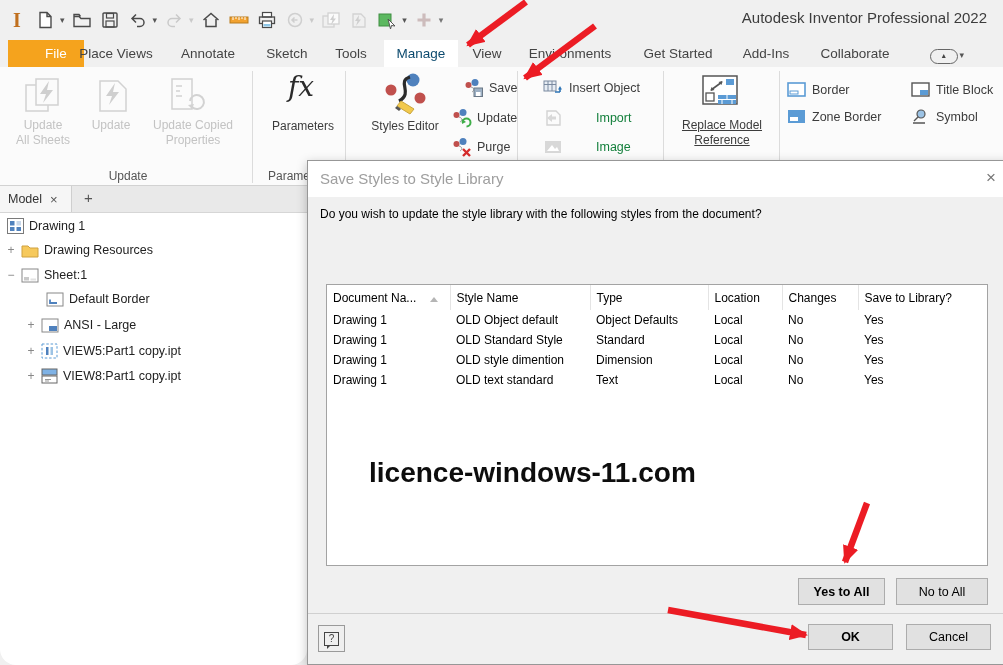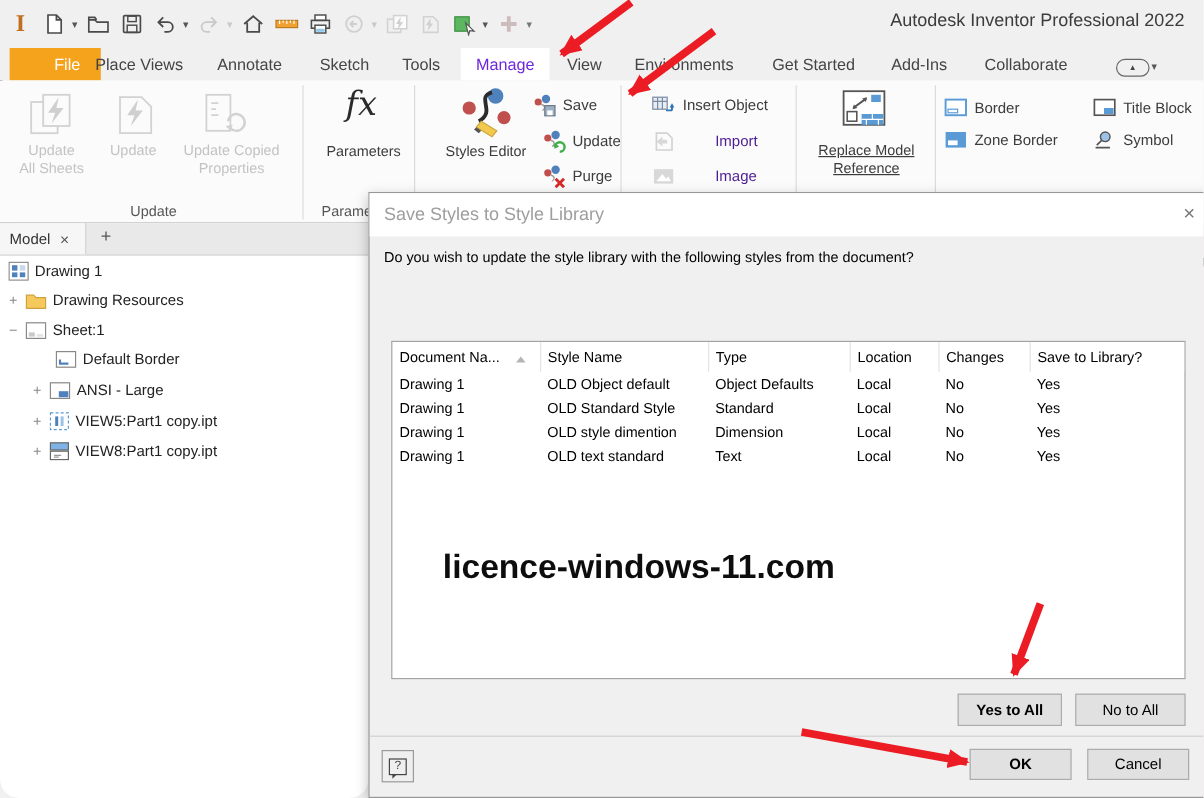--- a/index.html
+++ b/index.html
@@ -10,29 +10,29 @@
   
   .titlebar{left:0;top:0;width:1003px;height:40px;background:#f0f0f0;}
   .qat{left:6px;top:6px;height:28px;display:flex;align-items:center;gap:6px;}
   .qat .ic{display:inline-flex;align-items:center;justify-content:center;width:22px;height:24px;}
   .caret{font-size:9px;color:#555;margin-left:-2px;}
   .win-title{right:16px;top:9px;font-size:15px;color:#3c3c3c;}
   
   .tabbar{left:0;top:40px;width:1003px;height:27px;background:#f0f0f0;}
   .tab{position:absolute;top:0;height:27px;line-height:27px;text-align:center;font-size:13.5px;color:#444;}
   .tab.file{background:#f5a31d;color:#fff;padding-left:20px;}
-  .tab.active{background:#fff;color:#6d28d9;}
+  .tab.active{background:#fff;color:#0c4a6e;}
   
   .ribbon{left:0;top:67px;width:1003px;height:118px;background:#fbfbfb;border-bottom:1px solid #d2d2d2;}
   .gsep{position:absolute;top:4px;width:1px;height:112px;background:#dcdcdc;}
   .glabel{position:absolute;top:100px;height:18px;font-size:12px;color:#555;text-align:center;line-height:18px;}
   .biglabel{position:absolute;font-size:12px;line-height:15px;text-align:center;color:#3c3c3c;}
   .biglabel.dis{color:#c3c3c3;}
   .smallrow{position:absolute;display:flex;align-items:center;gap:5px;font-size:12.5px;color:#3c3c3c;height:22px;}
-  .smallrow.dis{color:#4c1d95;gap:32px;}
+  .smallrow.dis{color:#15803d;gap:32px;}
   
   .panel{left:0;top:186px;width:307px;height:479px;background:#fff;border-radius:16px;}
   .panel-hd{position:absolute;left:0;top:0;width:307px;height:26px;background:#e9e9e9;border-bottom:1px solid #d6d6d6;font-size:12.5px;color:#333;}
   .ptab{position:absolute;left:0;top:0;height:26px;width:72px;background:#f6f6f6;border-right:1px solid #cfcfcf;display:flex;align-items:center;gap:8px;padding-left:8px;box-sizing:border-box;}
   .treerow{position:absolute;display:flex;align-items:center;gap:5px;font-size:12.5px;color:#222;height:18px;white-space:nowrap;}
   .expander{width:10px;font-size:12px;color:#888;text-align:center;}
   
   .dialog{left:307px;top:160px;width:708px;height:505px;background:#f0f0f0;border:1px solid #979797;box-sizing:border-box;box-shadow:0 3px 10px rgba(0,0,0,.25);}
   .dlg-title{position:absolute;left:0;top:0;width:100%;height:36px;background:#fff;}
   .dlg-title span{position:absolute;left:12px;top:9px;font-size:15px;color:#9e9e9e;}
@@ -211,21 +211,21 @@
           <circle cx="9" cy="19" r="5.5" fill="#c0504d"></circle>
           <circle cx="31" cy="9" r="6.5" fill="#4f81bd"></circle>
           <circle cx="38" cy="27" r="5.5" fill="#c0504d"></circle>
           <path d="M28 6 C14 10 32 22 17 30" fill="none" stroke="#2b2b2b" stroke-width="3.2"></path>
           <polygon points="19,30 32,38 28,43 15,35" fill="#f2c94c" stroke="#caa53d"></polygon>
           <polygon points="13,37 15,35 19,38 17,40" fill="#555"></polygon>
         </svg>
       </span>
     <div class="biglabel" style="left:350px;top:52px;width:110px;">Styles Editor</div>
 
-    <div class="smallrow" style="left:444px;top:10px;">
+    <div class="smallrow" style="left:464px;top:10px;">
       <span class="ic">
           <svg width="20" height="20">
             <circle cx="4.5" cy="7" r="3" fill="#c0504d"></circle>
             <circle cx="11" cy="4.5" r="3.5" fill="#4f81bd"></circle>
             <path d="M7 9 c4 1 3 4 1 5" stroke="#999" fill="none"></path>
             <rect x="10" y="10" width="8.5" height="8.5" fill="#9db0c4" stroke="#6b7886"></rect>
             <rect x="12" y="14" width="4.5" height="4" fill="#fff"></rect>
           </svg>
         </span>
       <span>Save</span>

